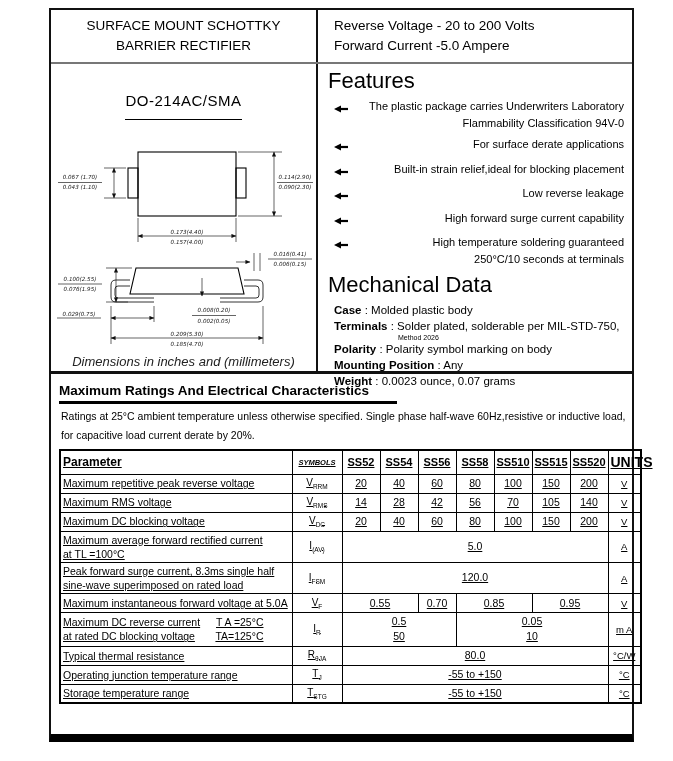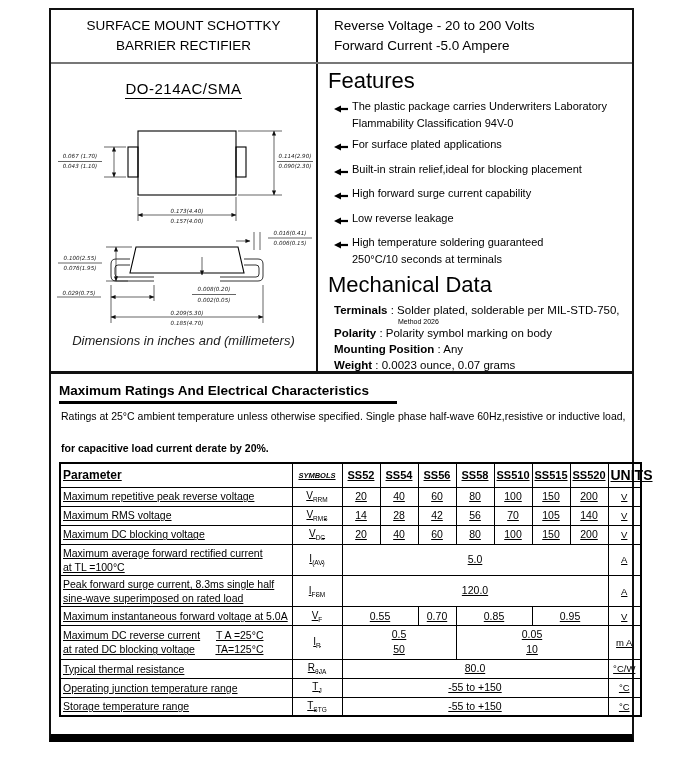--- a/index.html
+++ b/index.html
@@ -11,39 +11,39 @@
   
   .hdr{display:flex;border-bottom:2px solid #777;height:54px;box-sizing:border-box;}
   .hdr-left{width:267px;border-right:2px solid #111;box-sizing:border-box;
             display:flex;flex-direction:column;justify-content:center;align-items:center;
             font-size:13.5px;line-height:1.45;}
   .hdr-right{flex:1;display:flex;flex-direction:column;justify-content:center;
              padding-left:16px;font-size:13.5px;line-height:1.45;}
   
   .main{display:flex;height:310px;box-sizing:border-box;border-bottom:3px solid #111;}
   .col-left{width:267px;border-right:2px solid #111;box-sizing:border-box;text-align:center;}
-  .pkg-name{display:inline-block;margin-top:16px;font-size:15px;letter-spacing:.5px;
-            border-bottom:1.5px solid #000;padding-bottom:1px;}
+  .pkg-name{display:inline-block;margin-top:28px;font-size:15px;letter-spacing:.5px;
+            border-bottom:1.5px solid #000;padding-bottom:10px;}
   .pkg-svg{display:block;margin:2px auto 0 auto;}
   .pkg-caption{font-size:13px;font-style:italic;color:#222;margin-top:2px;}
   .col-right{flex:1;padding:2px 8px 0 10px;box-sizing:border-box;}
   .sec-h{font-size:22px;margin:2px 0 4px 0;}
   .feat{display:flex;align-items:flex-start;margin:0 0 5px 6px;font-size:11px;line-height:1.5;}
   .bullet{flex:0 0 18px;padding-top:3px;}
-  .ftext{flex:1;}
+  .ftext{flex:1;text-align:right;}
   .mech{font-size:11.5px;line-height:1.4;margin-left:6px;}
   .mech.gap{margin-top:0;}
   .mlabel{font-weight:bold;}
   .mnote{font-size:7px;margin-left:70px;line-height:1;}
   
   .ratings{padding:7px 0 0 8px;}
   .ratings-h{font-size:13.5px;font-weight:bold;display:inline-block;
              border-bottom:3px solid #000;padding-bottom:3px;min-width:338px;}
   .rnote{font-size:10.5px;margin:6px 0 0 2px;}
-  .rnote.second{margin-top:20px;font-weight:bold;}
+  .rnote.second{margin-top:7px;}
   
   table.rt{border-collapse:collapse;margin:8px 0 0 0;width:581px;table-layout:fixed;text-decoration:underline;}
   table.rt th, table.rt td{border:1px solid #000;padding:1px 2px;box-sizing:border-box;}
   table.rt{border:2px solid #000;}
   th.c-param{text-align:left;font-size:12px;padding-left:6px;height:24px;}
   th.c-sym{font-size:7.5px;font-style:italic;}
   th.c-dev{font-size:11px;}
   th.c-units{font-size:14px;}
   td.p{font-size:10.5px;padding:2px 5px;line-height:1.35;height:19px;}
   td.s{text-align:center;font-size:10px;}
@@ -179,53 +179,54 @@
                   <polygon points="0,4 7,0.5 7,7.5" fill="#000"></polygon>
                   <rect x="6" y="2.9" width="8" height="2.2" fill="#000"></rect>
                 </svg></span>
               <span class="ftext">The plastic package carries Underwriters Laboratory<br>Flammability Classification 94V-0</span>
             </div>
             <div class="feat">
               <span class="bullet"><svg width="14" height="8" viewBox="0 0 14 8">
                   <polygon points="0,4 7,0.5 7,7.5" fill="#000"></polygon>
                   <rect x="6" y="2.9" width="8" height="2.2" fill="#000"></rect>
                 </svg></span>
-              <span class="ftext">For surface plated applications</span>
+              <span class="ftext">For surface derate applications</span>
             </div>
             <div class="feat">
               <span class="bullet"><svg width="14" height="8" viewBox="0 0 14 8">
                   <polygon points="0,4 7,0.5 7,7.5" fill="#000"></polygon>
                   <rect x="6" y="2.9" width="8" height="2.2" fill="#000"></rect>
                 </svg></span>
               <span class="ftext">Built-in strain relief,ideal for blocking placement</span>
             </div>
             <div class="feat">
               <span class="bullet"><svg width="14" height="8" viewBox="0 0 14 8">
                   <polygon points="0,4 7,0.5 7,7.5" fill="#000"></polygon>
                   <rect x="6" y="2.9" width="8" height="2.2" fill="#000"></rect>
                 </svg></span>
+              <span class="ftext">Low reverse leakage</span>
+            </div>
+            <div class="feat">
+              <span class="bullet"><svg width="14" height="8" viewBox="0 0 14 8">
+                  <polygon points="0,4 7,0.5 7,7.5" fill="#000"></polygon>
+                  <rect x="6" y="2.9" width="8" height="2.2" fill="#000"></rect>
+                </svg></span>
               <span class="ftext">High forward surge current capability</span>
-            </div>
-            <div class="feat">
-              <span class="bullet"><svg width="14" height="8" viewBox="0 0 14 8">
-                  <polygon points="0,4 7,0.5 7,7.5" fill="#000"></polygon>
-                  <rect x="6" y="2.9" width="8" height="2.2" fill="#000"></rect>
-                </svg></span>
-              <span class="ftext">Low reverse leakage</span>
             </div>
             <div class="feat">
               <span class="bullet"><svg width="14" height="8" viewBox="0 0 14 8">
                   <polygon points="0,4 7,0.5 7,7.5" fill="#000"></polygon>
                   <rect x="6" y="2.9" width="8" height="2.2" fill="#000"></rect>
                 </svg></span>
               <span class="ftext">High temperature soldering guaranteed<br>250°C/10 seconds at terminals</span>
             </div>
           </div>
         <div class="sec-h">Mechanical Data</div>
         <div>
+            <div class="mech"><span class="mlabel">Case</span> : Molded plastic body</div>
             <div class="mech"><span class="mlabel">Terminals</span> : Solder plated, solderable per MIL-STD-750,</div>
             <div class="mnote">Method 2026</div>
             <div class="mech gap"><span class="mlabel">Polarity</span> : Polarity symbol marking on body</div>
             <div class="mech gap"><span class="mlabel">Mounting Position</span> : Any</div>
             <div class="mech"><span class="mlabel">Weight</span> : 0.0023 ounce, 0.07 grams</div>
           </div>
       </div>
     </div>
 
     <div class="ratings">

